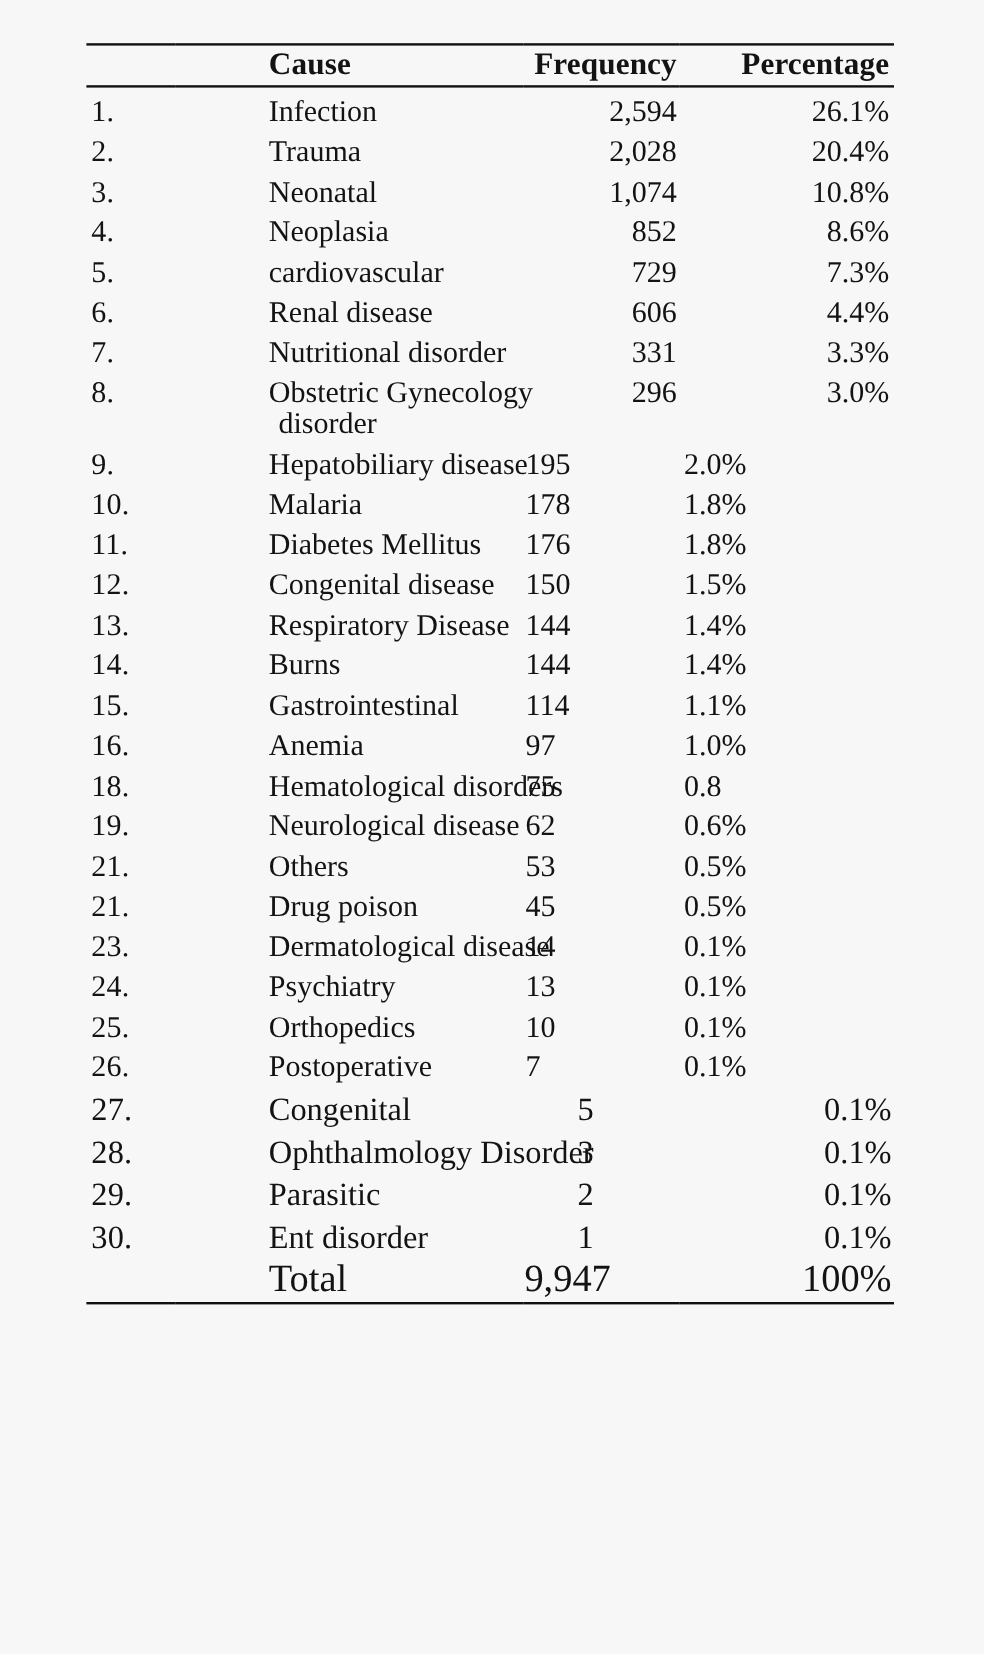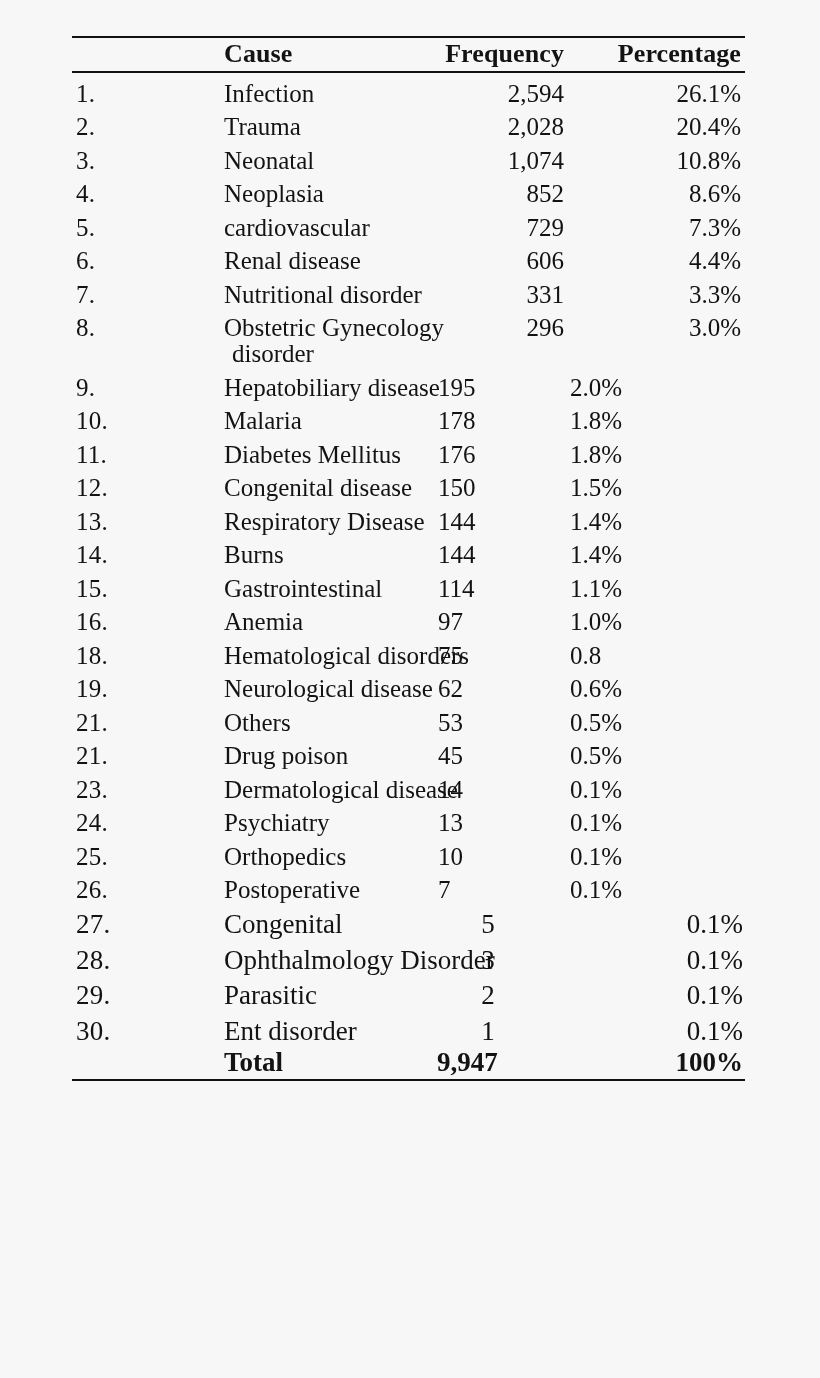--- a/index.html
+++ b/index.html
@@ -70,21 +70,21 @@
 
   
   tr.left-freq td.freq { text-align: left; padding-left: 2px; }
   tr.left-freq td.pct  { text-align: left; padding-left: 4px; }
 
   
   tr.big td { font-size: 27px; margin-left: 48px; }
   tr.big td.freq { text-align: center; padding-right: 26px; }
   tr.big td.pct  { text-align: right;  padding-right: 2px; }
 
-  tr.total td { font-size: 27px; font-weight: bold; }
+  tr.total td { font-size: 32px; }
   tr.total td.cause { padding-left: 78px; }
   tr.total td.freq  { text-align: left; padding-right: 4px; }
   tr.total td.pct   { text-align: right; padding-right: 2px; margin-top: 40px; }
 
   td.cause span.wrap2 {
     display: block;
     padding-left: 8px;
   }
   td.cause span.wrap1 { display: block; }
 </style>

